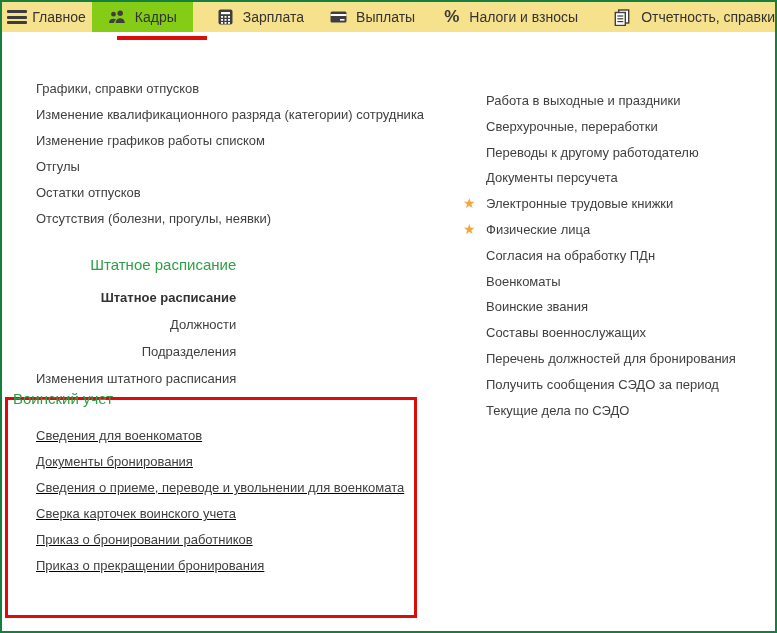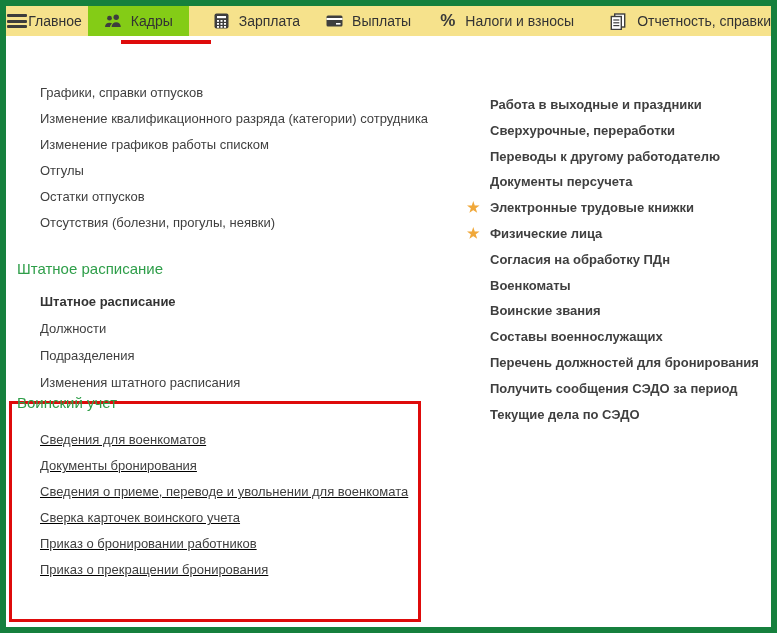--- a/index.html
+++ b/index.html
@@ -1,20 +1,20 @@
 <!DOCTYPE html>
 <html><head>
 <meta charset="utf-8">
 <style>
   * { margin:0; padding:0; box-sizing:border-box; }
   html,body { width:777px; height:633px; background:#fff; }
   body { font-family:"Liberation Sans", sans-serif; }
   .window {
     position:relative; width:777px; height:633px;
-    border:6px solid #15803d; background:#fff; overflow:hidden;
+    border:2px solid #15803d; background:#fff; overflow:hidden;
   }
   
   .tabbar {
     display:flex; align-items:stretch; height:30px;
     background:#f6e28c; width:100%;
   }
   .menu-btn { width:36px; display:flex; align-items:center; justify-content:center; cursor:pointer; }
   .hamburger { display:flex; flex-direction:column; justify-content:space-between; width:20px; height:14px; }
   .hamburger i { display:block; height:3px; background:#3c3c3c; border-radius:1px; }
   .tab {
@@ -37,32 +37,32 @@
   
   .mitem {
     display:block; list-style:none; font-size:13px; color:#3f3f3f;
     white-space:nowrap; cursor:pointer;
   }
   .group1 { position:absolute; left:11px; top:74px; }
   .group1 .mitem { line-height:26px; padding-left:23px; }
   .section { position:absolute; left:11px; }
   .sec-title { font-size:15px; line-height:27px; color:#2e9e49; white-space:nowrap; }
   .section ul { list-style:none; }
-  .sec-staff { top:249px; }
+  .sec-staff { top:249px;text-align:right; }
   .sec-staff ul { margin-top:6px; }
   .sec-staff .mitem { line-height:27px; padding-left:23px; }
   .sec-military { top:383px; }
   .sec-military ul { margin-top:11px;text-decoration:underline; }
   .sec-military .mitem { line-height:26px; padding-left:23px; }
   .bold-item { font-weight:bold; color:#333; }
   .red-box {
     position:absolute; left:3px; top:395px; width:412px; height:221px;
     border:3px solid #de0b0b; pointer-events:none;
   }
-  .col-right { position:absolute; left:461px; top:86px; list-style:none;font-weight:bold; }
+  .col-right { position:absolute; left:461px; top:86px; list-style:none; }
   .col-right .mitem { position:relative; line-height:25.8px; padding-left:23px; }
   .star { position:absolute; left:0; top:0; color:#f0a83a; font-size:14px; }
   svg { display:block; }
 </style>
 </head>
 <body>
 
 <div class="window">
 
   <div class="tabbar">

